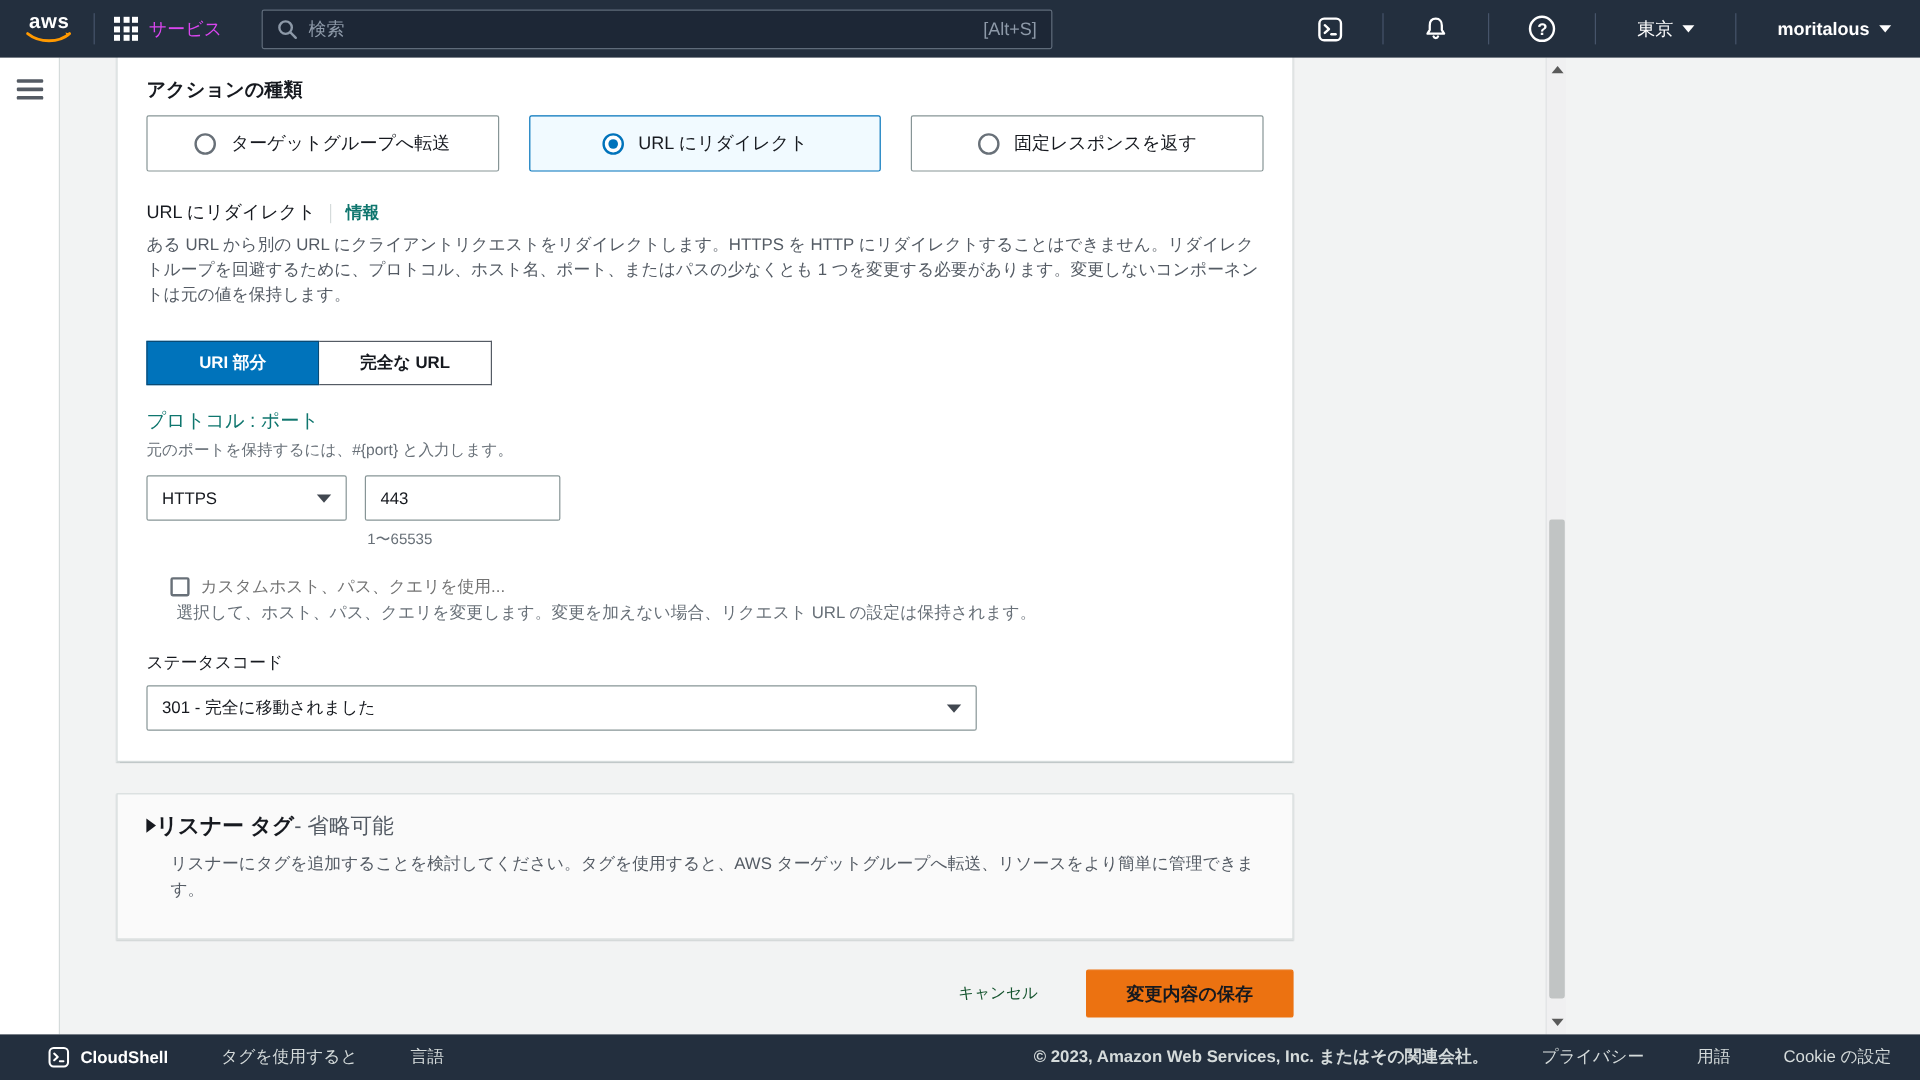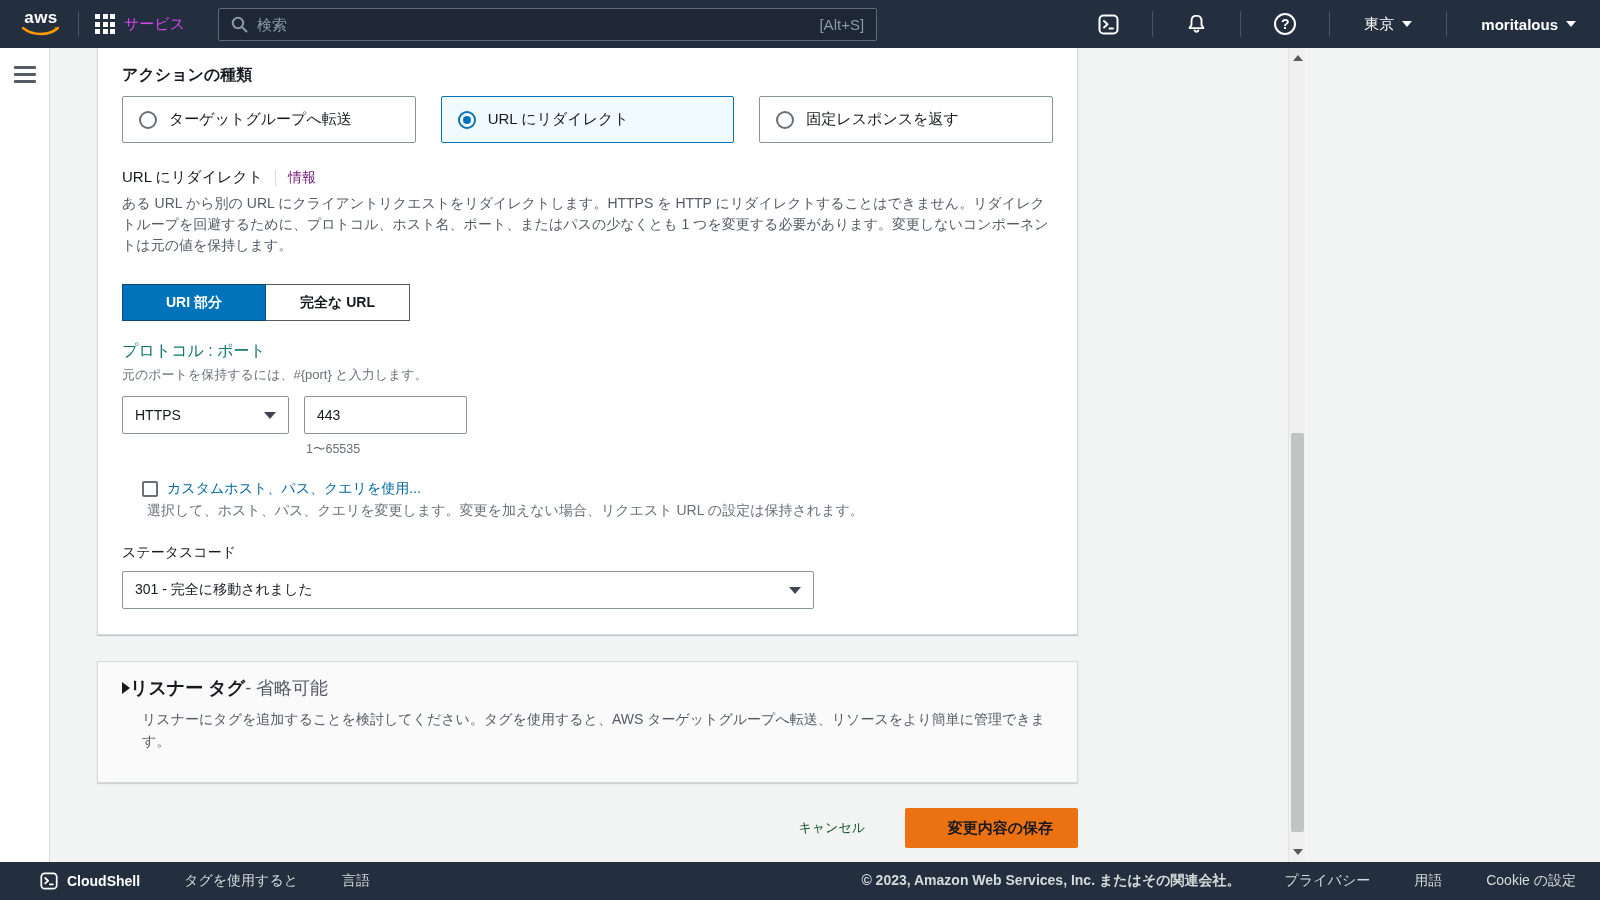--- a/index.html
+++ b/index.html
@@ -30,63 +30,63 @@
   .sidebar { position:absolute; left:0; top:0; width:50px; height:100%; background:#fff; border-right:1px solid #d5dbdb; }
   .hamburger { margin:18px 0 0 14px; cursor:pointer; }
   .hamburger div { width:22px; height:3px; background:#545b64; margin-bottom:4px; border-radius:1px; }
 
   .main { position:absolute; left:50px; top:0; right:17px; height:100%; }
 
   .card { position:absolute; left:47px; top:-10px; width:981px; height:597px; background:#fff; border:1px solid #d5dbdb; box-shadow:0 1px 1px 0 rgba(0,28,36,.2); padding:26px 24px 0 24px; }
   .card h2 { font-size:16px; font-weight:bold; color:#16191f; margin-bottom:10px; }
 
   .radio-row { display:flex; gap:25px; margin-bottom:25px; }
-  .radio-card { flex:1; height:47px; border:1px solid #879596; border-radius:2px; background:#fff; display:flex; align-items:center; padding:0 16px; gap:12px; font-size:15px; cursor:pointer; }
+  .radio-card { flex:1; height:47px; border:1px solid #879596; border-radius:2px; background:#fff; display:flex; align-items:center; padding:0 16px; gap:12px; font-size:15px; cursor:pointer;justify-content:center; }
   .radio-card.selected { background:#f1faff; border:1px solid #0073bb; }
   .radio-outer { width:18px; height:18px; border-radius:50%; border:2px solid #687078; background:#fff; flex:none; position:relative; }
   .radio-outer.checked { border-color:#0073bb; }
   .radio-outer.checked::after { content:""; position:absolute; left:3px; top:3px; width:8px; height:8px; border-radius:50%; background:#0073bb; }
 
   .section-title-row { display:flex; align-items:center; gap:12px; margin-bottom:6px; }
   .section-title { font-size:15px; color:#16191f; }
   .vr { width:1px; height:16px; background:#d5dbdb; }
-  .info-link { font-size:14px; font-weight:normal; color:#701a75; cursor:pointer; }
+  .info-link { font-size:14px; font-weight:bold; color:#0f766e; cursor:pointer; }
   .desc { font-size:14px; line-height:21px; color:#545b64; max-width:935px; margin-bottom:28px; }
 
   .toggle-group { display:inline-flex; height:37px; margin-bottom:20px; cursor:pointer; }
   .toggle-seg { display:flex; align-items:center; justify-content:center; font-size:14px; font-weight:bold; padding:0 26px; min-width:144px; }
   .toggle-seg.active { background:#0073bb; color:#fff; border:1px solid #0a4a74; }
   .toggle-seg.inactive { background:#fff; color:#16191f; border:1px solid #545b64; border-left:none; }
 
   .field-label-lg { font-size:16px; color:#0f766e; margin-bottom:4px; }
   .hint { font-size:13px; color:#687078; }
   .proto-row { display:flex; gap:15px; margin-top:12px; }
   .fake-select { height:38px; border:1px solid #879596; border-radius:2px; background:#fff; display:flex; align-items:center; justify-content:space-between; padding:0 12px; font-size:14px; color:#16191f; cursor:pointer; }
   .sel-protocol { width:167px; }
   .caret-down-d { width:0; height:0; border-left:6px solid transparent; border-right:6px solid transparent; border-top:7px solid #414750; }
   .port-input { width:163px; height:38px; border:1px solid #879596; border-radius:2px; font-size:14px; color:#16191f; padding:0 12px; font-family:inherit; outline:none; }
   .range-hint { font-size:12.5px; color:#687078; margin:7px 0 0 184px; }
 
-  .checkbox-row { display:flex; align-items:center; gap:9px; margin-top:22px; font-size:14px; color:#0369a1; cursor:pointer;padding-left:20px; }
+  .checkbox-row { display:flex; align-items:center; gap:9px; margin-top:22px; font-size:14px; color:#737373; cursor:pointer;padding-left:20px; }
   .checkbox { width:16px; height:16px; border:2px solid #687078; border-radius:2px; background:#fff; flex:none; }
   .checkbox-hint { font-size:14px; color:#687078; margin:4px 0 0 25px; max-width:900px; }
 
   .status-label { font-size:14px; color:#16191f; margin:24px 0 9px; }
   .sel-status { width:692px; }
 
   .panel { position:absolute; left:47px; top:613px; width:981px; height:122px; background:#fafafa; border:1px solid #d5dbdb; box-shadow:0 1px 1px 0 rgba(0,28,36,.15); padding:14px 24px; }
   .panel-title-row { display:flex; align-items:center; cursor:pointer; }
   .tri-right { width:0; height:0; border-top:6px solid transparent; border-bottom:6px solid transparent; border-left:8px solid #16191f; }
   .panel-title { font-size:18px; font-weight:bold; color:#16191f; }
   .panel-optional { font-size:18px; color:#545b64; }
   .panel-desc { font-size:14px; line-height:22px; color:#545b64; margin:8px 0 0 20px; max-width:920px; }
 
   .actions-row { position:absolute; left:47px; top:760px; width:981px; display:flex; justify-content:flex-end; align-items:center; }
   .cancel-link { font-size:13px; font-weight:normal; color:#14532d; margin-right:40px; cursor:pointer; }
-  .save-btn { height:40px; min-width:173px; background:#ec7211; border:1px solid #ec7211; border-radius:2px; color:#16191f; font-size:15px; font-weight:bold; padding:0 24px; cursor:pointer; font-family:inherit;text-align:right; }
+  .save-btn { height:40px; min-width:173px; background:#ec7211; border:1px solid #ec7211; border-radius:2px; color:#16191f; font-size:15px; font-weight:bold; padding:0 24px; cursor:pointer; font-family:inherit; }
 
   
   .scrollbar { position:absolute; right:0; top:0; width:17px; height:100%; background:#f0f0f1; border-left:1px solid #e2e3e4; }
   .scroll-arrow { position:absolute; left:0; width:17px; height:16px; display:flex; align-items:center; justify-content:center; cursor:pointer; }
   .scroll-arrow.up { top:2px; } .scroll-arrow.down { bottom:2px; }
   .tri-up { width:0; height:0; border-left:5px solid transparent; border-right:5px solid transparent; border-bottom:6px solid #5a5a5a; }
   .tri-dn { width:0; height:0; border-left:5px solid transparent; border-right:5px solid transparent; border-top:6px solid #5a5a5a; }
   .scroll-thumb { position:absolute; left:2px; top:385px; width:13px; height:399px; background:#c1c4c4; border-radius:2px; cursor:pointer; }
 
   

